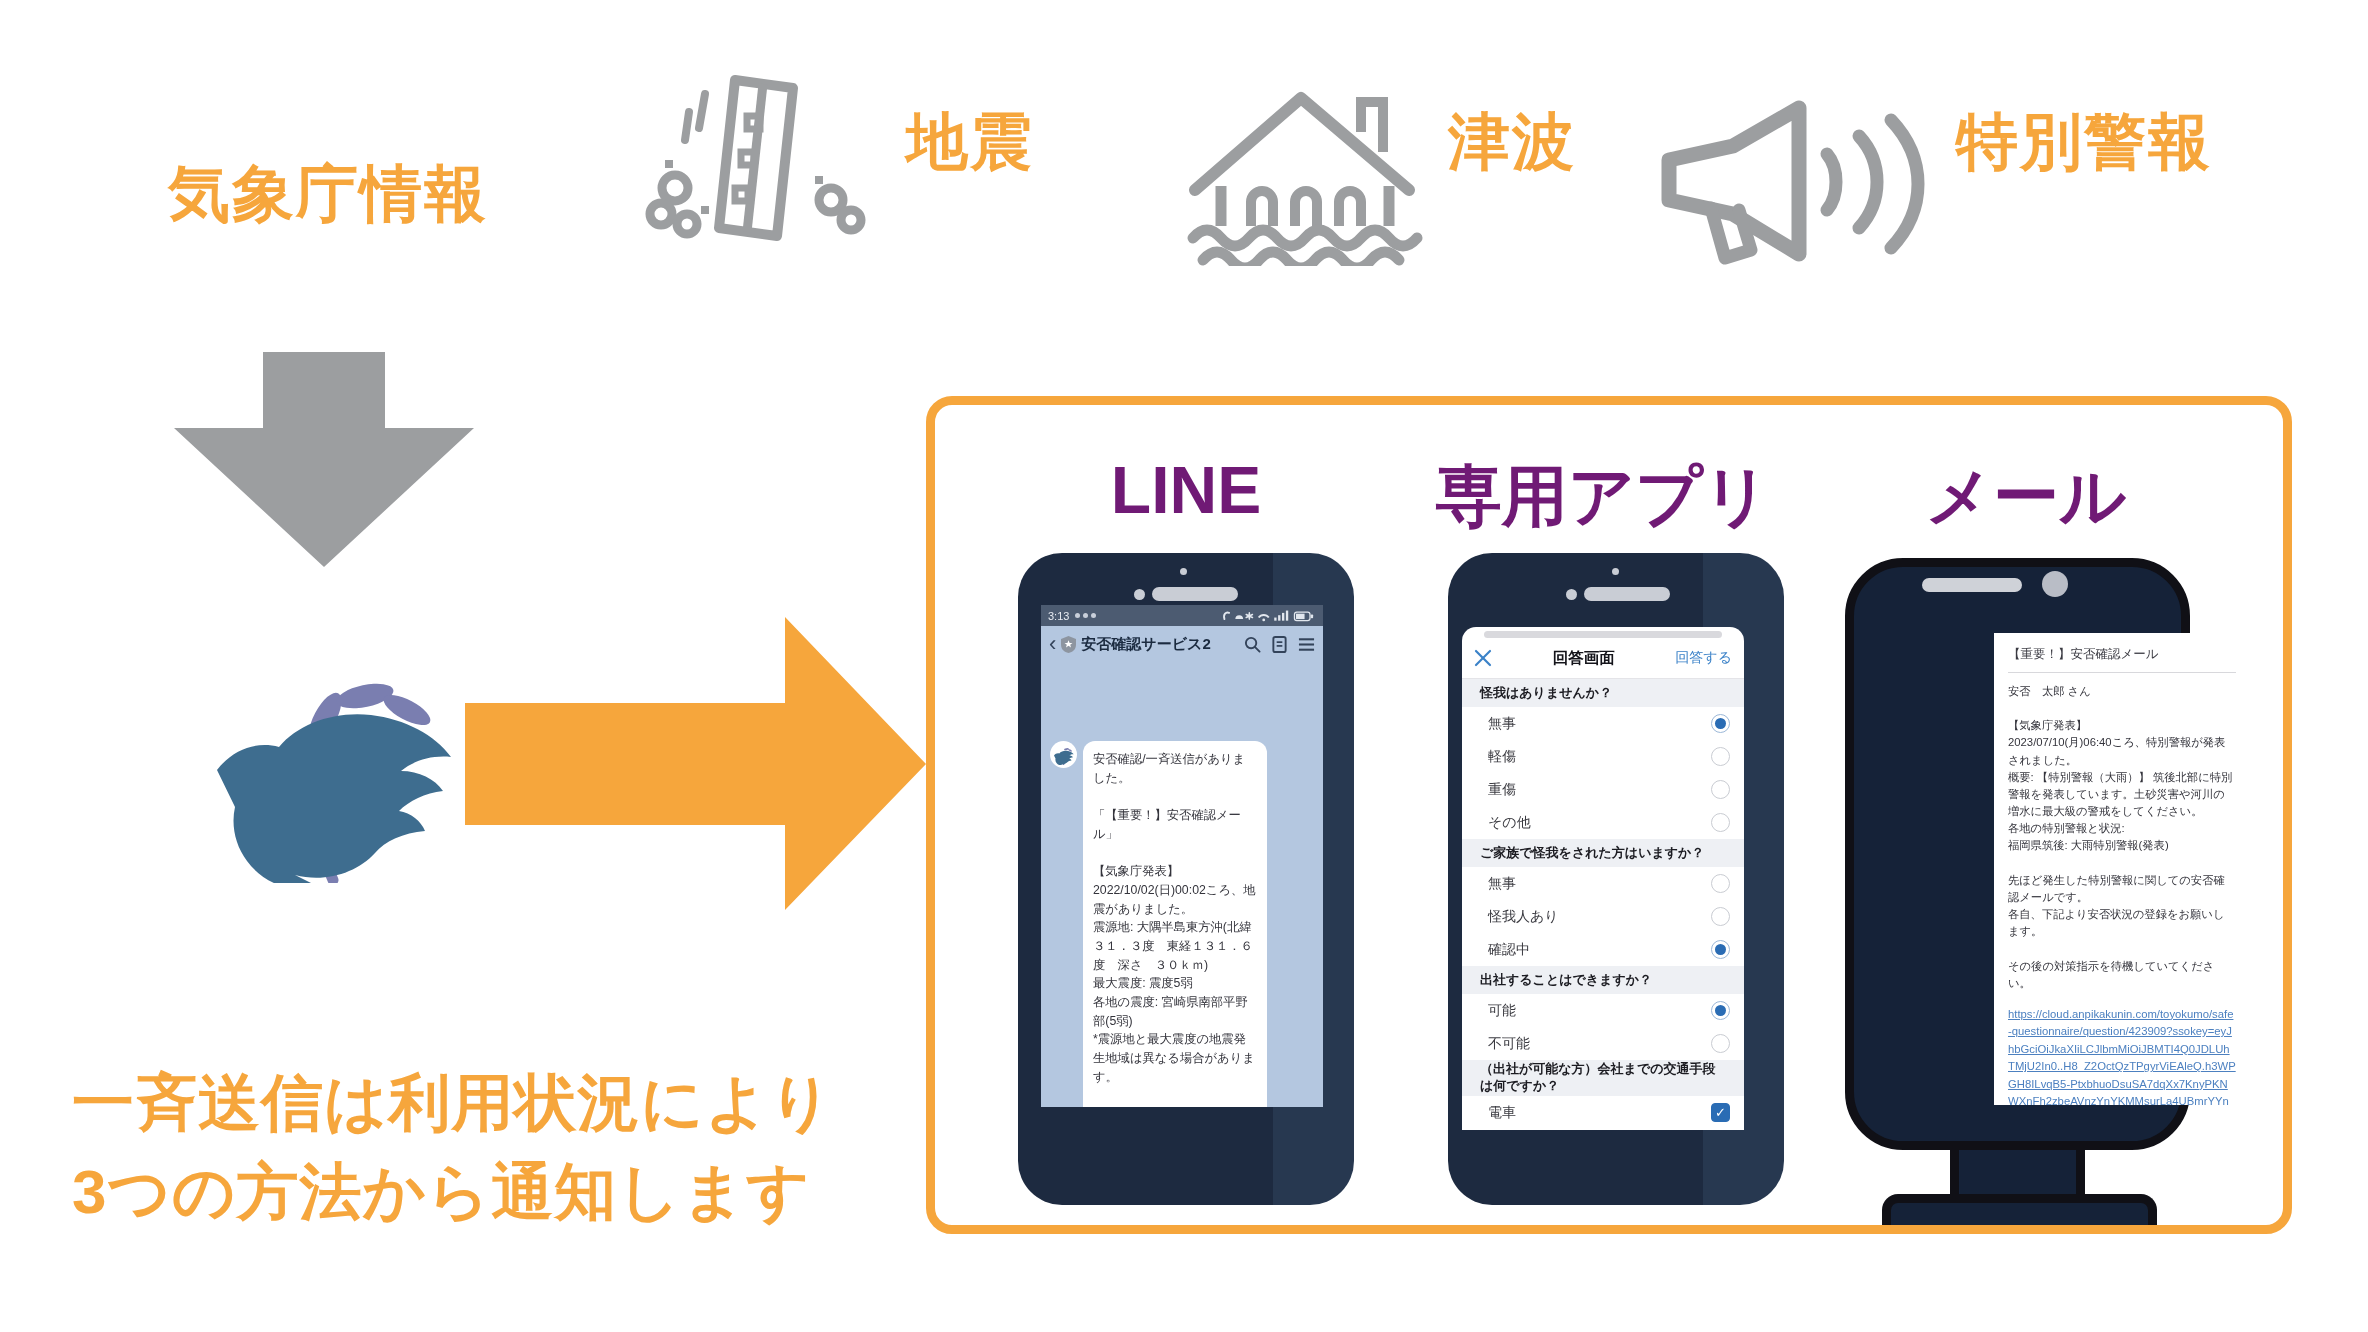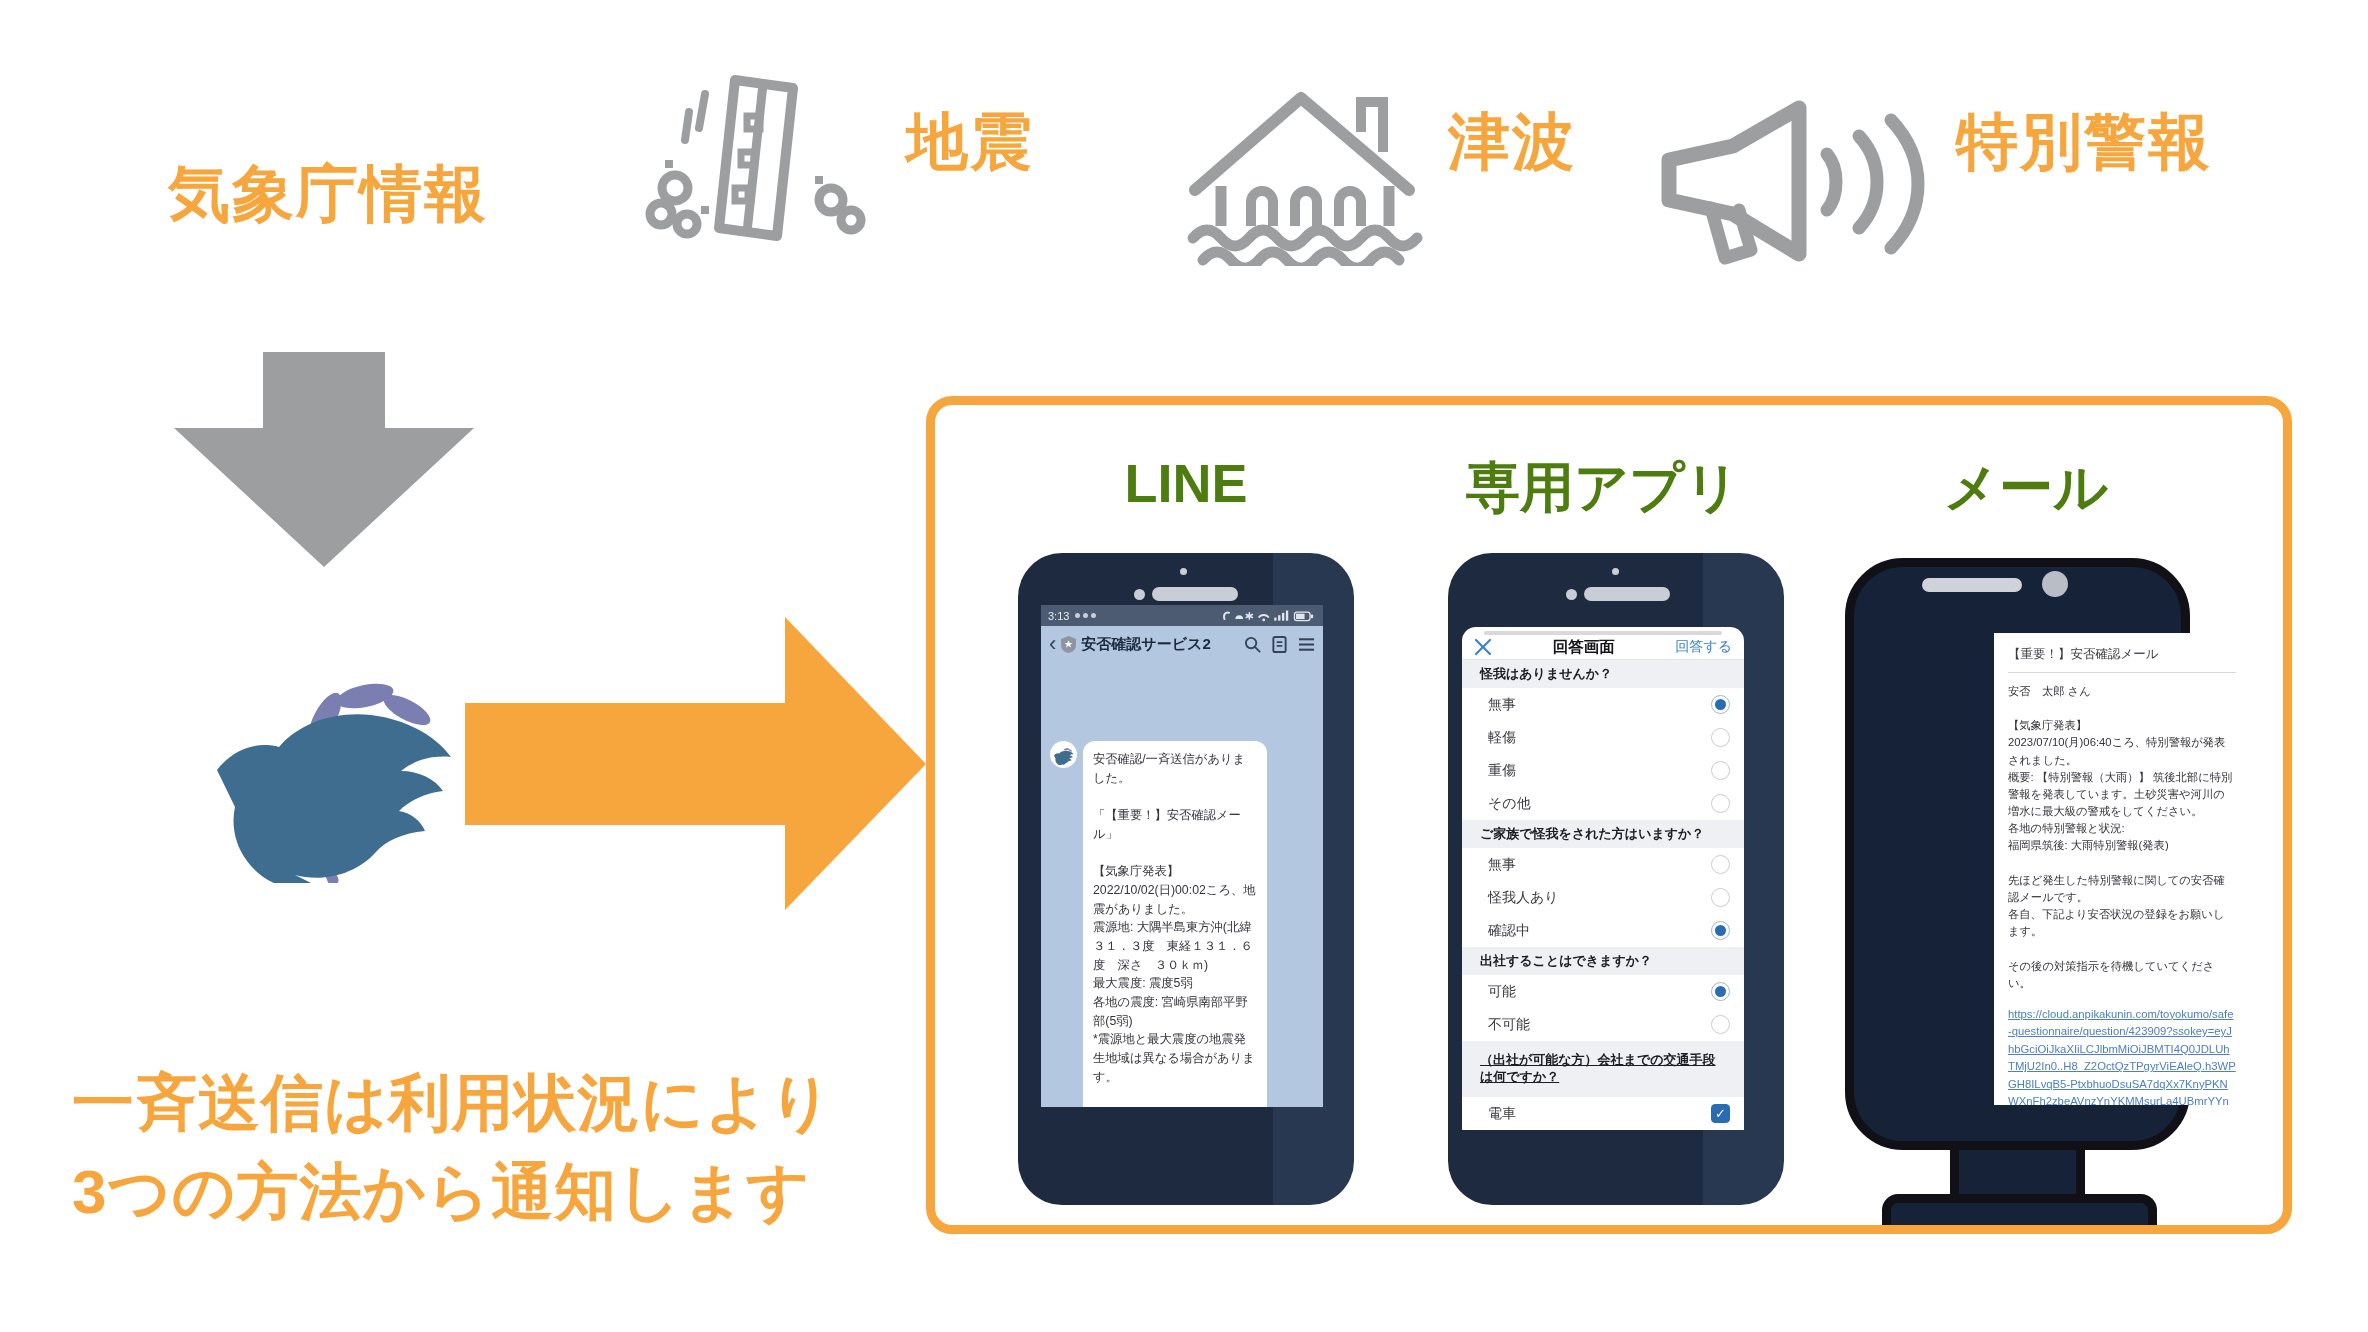--- a/index.html
+++ b/index.html
@@ -13,21 +13,21 @@
 
   
   .shape svg{display:block;}
 
   
   .caption{color:#F6A63C;font-weight:bold;font-size:62px;line-height:1.44;white-space:pre-line;letter-spacing:1px;}
 
   
   .frame{left:926px;top:396px;width:1366px;height:838px;border:9px solid #F6A63C;border-radius:26px;
          box-sizing:border-box;pointer-events:none;z-index:40;}
-  .col-head{top:452px;color:#4d7c0f;font-weight:bold;font-size:54px;transform:translateX(-50%);z-index:45;}
+  .col-head{top:452px;color:#701a75;font-weight:bold;font-size:66px;transform:translateX(-50%);z-index:45;}
 
   
   .phone{width:336px;height:652px;border-radius:44px;
          background:linear-gradient(90deg,#1D2A40 76%,#273850 76%);z-index:10;}
   .bezel-dot{width:7px;height:7px;border-radius:50%;background:#C9CDD5;}
   .bezel-cam{width:11px;height:11px;border-radius:50%;background:#C9CDD5;}
   .bezel-pill{width:86px;height:14px;border-radius:8px;background:#C9CDD5;}
 
   
   .line-screen{left:23px;top:52px;width:282px;height:502px;background:#B4C7E0;overflow:hidden;}
@@ -44,21 +44,21 @@
 
   
   .app-screen{left:14px;top:56px;width:282px;height:503px;background:#fff;border-radius:14px 14px 0 0;overflow:hidden;
               display:flex;flex-direction:column;margin-top:18px;}
   .grabber{width:238px;height:7px;border-radius:4px;background:#D9D9DD;margin:4px auto 0;}
   .app-header{height:40px;display:flex;align-items:center;padding:0 12px;border-bottom:1px solid #E4E4E8;}
   .app-close{width:18px;height:18px;}
   .app-title{flex:1;text-align:center;font-weight:bold;font-size:15.5px;color:#14141a;}
   .app-submit{color:#3B82C8;font-size:14px;}
   .sec{height:28px;background:#EEF0F4;display:flex;align-items:center;font-weight:bold;font-size:13px;color:#1c1c22;padding:0 18px;flex:none;}
-  .sec.tall{height:56px;line-height:1.3;align-items:center;text-decoration:underline;}
+  .sec.tall{height:36px;line-height:1.3;align-items:center;}
   .opt{height:33px;display:flex;align-items:center;padding:0 14px 0 26px;font-size:14px;color:#3a3a40;flex:none;background:#fff;}
   .opt span.lbl{flex:1;}
   .radio{width:19px;height:19px;border-radius:50%;border:1.5px solid #C9CCD2;box-sizing:border-box;position:relative;background:#fff;}
   .radio.on{border-color:#9CB8D8;}
   .radio.on::after{content:"";position:absolute;left:2.5px;top:2.5px;width:11px;height:11px;border-radius:50%;background:#2A6CB4;}
   .checkbox{width:19px;height:19px;border-radius:4px;background:#fff;border:1.5px solid #C9CCD2;box-sizing:border-box;
             display:flex;align-items:center;justify-content:center;color:#fff;font-size:13px;font-weight:bold;}
   .checkbox.on{background:#2A6CB4;border-color:#2A6CB4;}
   .checkbox.on::after{content:"\2713";}
 

